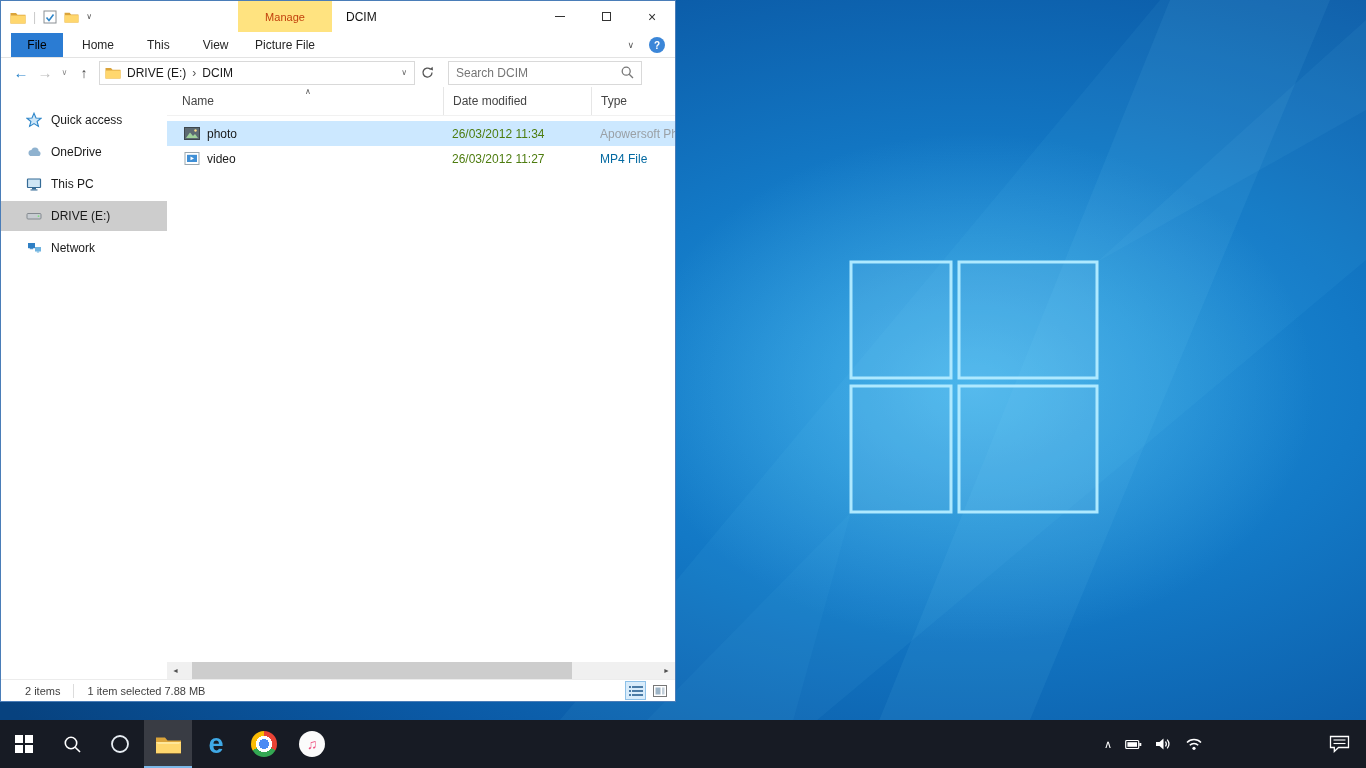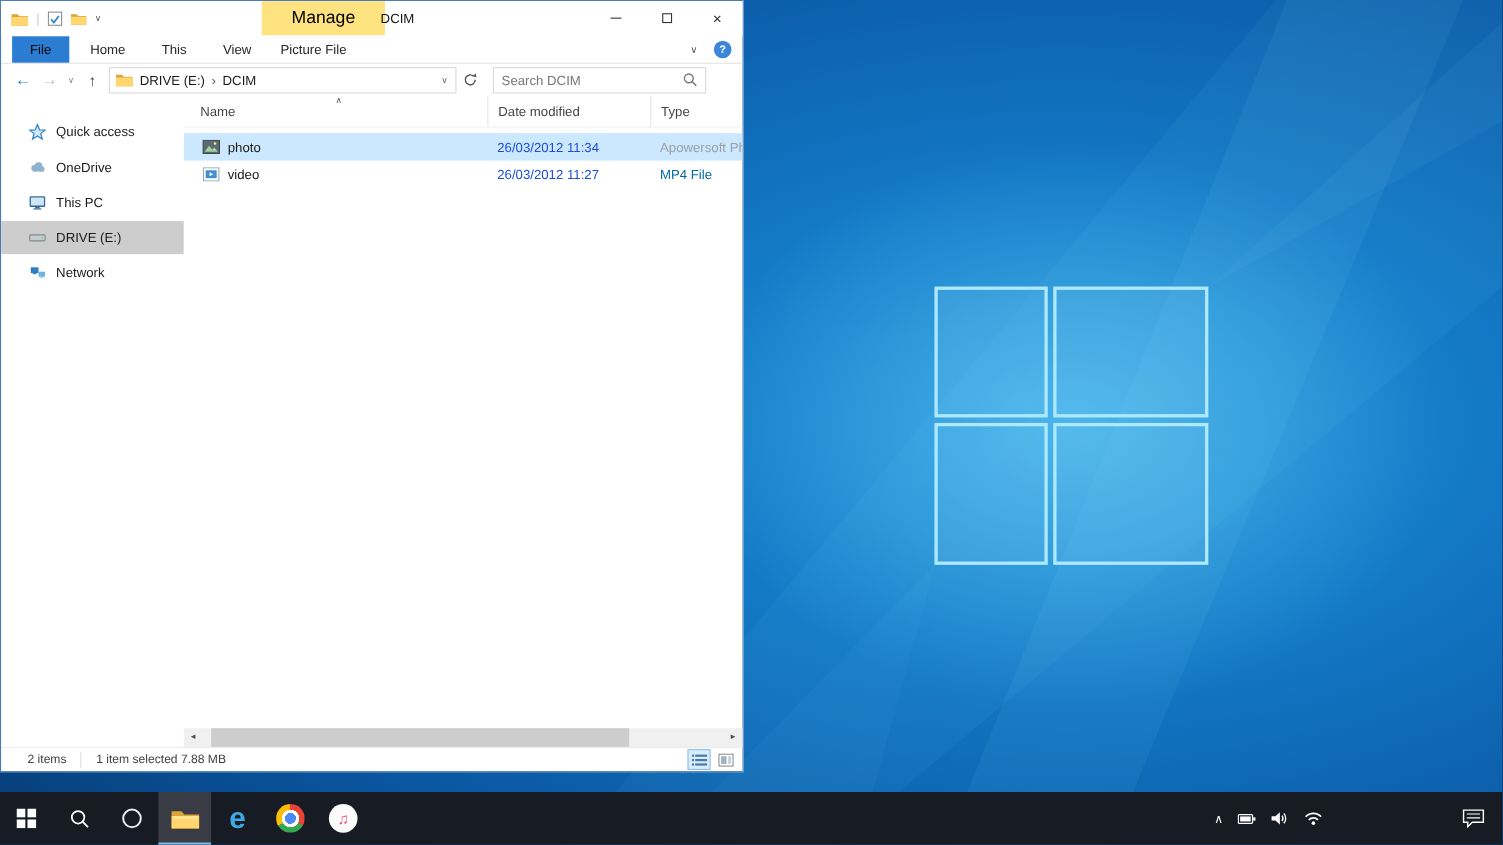--- a/index.html
+++ b/index.html
@@ -10,22 +10,22 @@
   .wallpaper{position:absolute;left:0;top:0;z-index:0}
 
   
   .explorer{position:absolute;left:0;top:0;width:676px;height:702px;background:#fff;
             border:1px solid #4a7db8;display:flex;flex-direction:column;z-index:10}
 
   .titlebar{height:32px;position:relative;display:flex;align-items:center;flex:0 0 auto;background:#fff}
   .qat{display:flex;align-items:center;gap:7px;padding-left:9px;height:100%}
   .qat-sep{color:#c9c9c9;font-size:12px}
   .qat-chev{font-size:8px;color:#555;line-height:1}
-  .manage{position:absolute;left:237px;top:0;width:112px;height:31px;background:#ffe380;
-          display:flex;align-items:center;justify-content:center;font-size:16px;color:#000000}
+  .manage{position:absolute;left:237px;top:0;width:94px;height:31px;background:#ffe380;
+          display:flex;align-items:center;justify-content:center;font-size:11px;color:#c2410c}
   .win-title{position:absolute;left:345px;top:0;height:32px;display:flex;align-items:center;font-size:12px;color:#111}
   .controls{position:absolute;right:0;top:0;display:flex}
   .wc{width:46px;height:31px;display:flex;align-items:center;justify-content:center;color:#333;font-size:14px}
   .wc .min-glyph{display:block;width:10px;border-top:1px solid #333}
   .wc .max-glyph{display:block;width:9px;height:9px;border:1px solid #333}
 
   .tabrow{height:25px;display:flex;align-items:stretch;border-bottom:1px solid #e3e3e3;position:relative;flex:0 0 auto}
   .file-tab{width:52px;margin-left:10px;background:#2b7cd3;color:#000000;display:flex;align-items:center;justify-content:center}
   .tab{padding:0 14px;margin-left:5px;display:flex;align-items:center;color:#262626}
   .tab.picture{position:absolute;left:237px;top:0;height:100%;width:94px;justify-content:center;padding:0;margin:0}
@@ -58,21 +58,21 @@
   .col{display:flex;align-items:center}
   .col-name{width:276px;padding-left:15px}
   .col-date{width:148px;border-left:1px solid #e6e6e6;padding-left:9px}
   .col-type{flex:1;border-left:1px solid #e6e6e6;padding-left:9px}
   .sort-glyph{position:absolute;left:138px;top:0;font-size:8px;color:#555}
 
   .rows{flex:1;padding-top:5px;overflow:hidden}
   .row{height:25px;display:flex;align-items:center}
   .row.selected{background:#cce8ff}
   .cell-name{width:276px;display:flex;align-items:center;gap:7px;padding-left:17px;white-space:nowrap}
-  .cell-date{width:148px;color:#1d4ed8;padding-left:9px}
+  .cell-date{width:148px;color:#4d7c0f;padding-left:9px}
   .cell-type{flex:1;color:#0369a1;padding-left:9px;white-space:nowrap;overflow:hidden}
   .cell-type.muted{color:#9aa0a6}
 
   .hscroll{height:17px;flex:0 0 auto;background:#f0f0f0;display:flex;align-items:stretch}
   .scroll-arrow{width:17px;display:flex;align-items:center;justify-content:center;font-size:7px;color:#505050}
   .scroll-track{flex:1;position:relative}
   .scroll-thumb{position:absolute;left:8px;top:0;width:380px;height:17px;background:#cdcdcd}
 
   .statusbar{height:22px;border-top:1px solid #ececec;display:flex;align-items:center;padding:0 10px;font-size:11px;color:#3f3f3f;flex:0 0 auto;position:relative}
   .status-count{padding:0 13px 0 14px;border-right:1px solid #dcdcdc;height:14px;display:flex;align-items:center}

